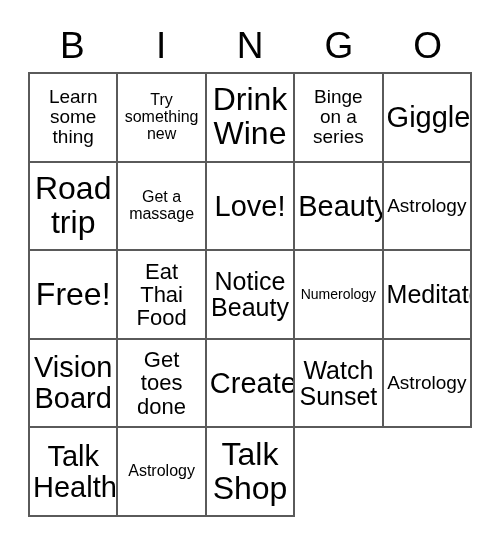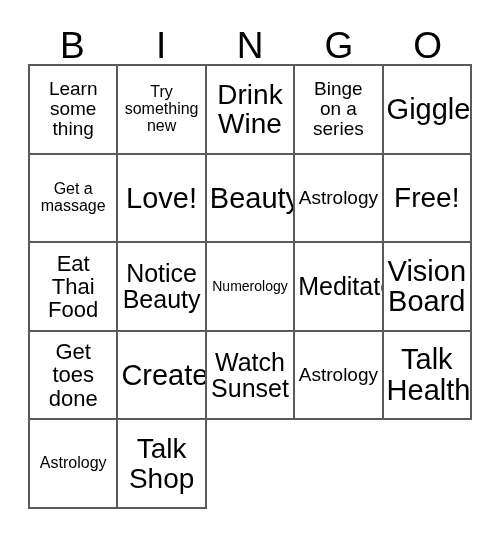--- a/index.html
+++ b/index.html
@@ -43,21 +43,21 @@
     line-height: 1;
     font-weight: 400;
     letter-spacing: 0;
     color: #000000;
   }
 
   
   #grid {
     position: absolute;
     left: 28px;
-    top: 64px;
+    top: 72px;
     width: 444px;
     height: 445px;
     box-sizing: border-box;
     border-top: 2px solid #5a5a5a;
     border-left: 2px solid #5a5a5a;
     display: grid;
     grid-template-columns: repeat(5, 1fr);
     grid-template-rows: repeat(5, 1fr);
     background: #ffffff;
   }
@@ -82,21 +82,21 @@
     word-break: normal;
   }
 
   
   .sz-xs   { font-size: 14px; }
   .sz-s    { font-size: 16px; }
   .sz-m    { font-size: 19px; }
   .sz-l    { font-size: 22px; }
   .sz-xl   { font-size: 25px; }
   .sz-xxl  { font-size: 29px; }
-  .sz-xxxl { font-size: 28px; text-align: center; }
+  .sz-xxxl { font-size: 32px; text-align: center; }
 </style>
 </head>
 <body>
 
 <div id="card">
 
   <div id="header-row">
     <div class="header-letter">B</div>
     <div class="header-letter">I</div>
     <div class="header-letter">N</div>
@@ -119,20 +119,24 @@
         <span class="cell-text sz-xxxl">Drink
 Wine</span>
       </div>
       <div class="cell">
         <span class="cell-text sz-m">Binge
 on a
 series</span>
       </div>
       <div class="cell">
         <span class="cell-text sz-xxl">Giggle</span>
+      </div>
+      <div class="cell">
+        <span class="cell-text sz-xxxl">Road
+trip</span>
       </div>
       <div class="cell">
         <span class="cell-text sz-s">Get a
 massage</span>
       </div>
       <div class="cell">
         <span class="cell-text sz-xxl">Love!</span>
       </div>
       <div class="cell">
         <span class="cell-text sz-xxl">Beauty</span>

